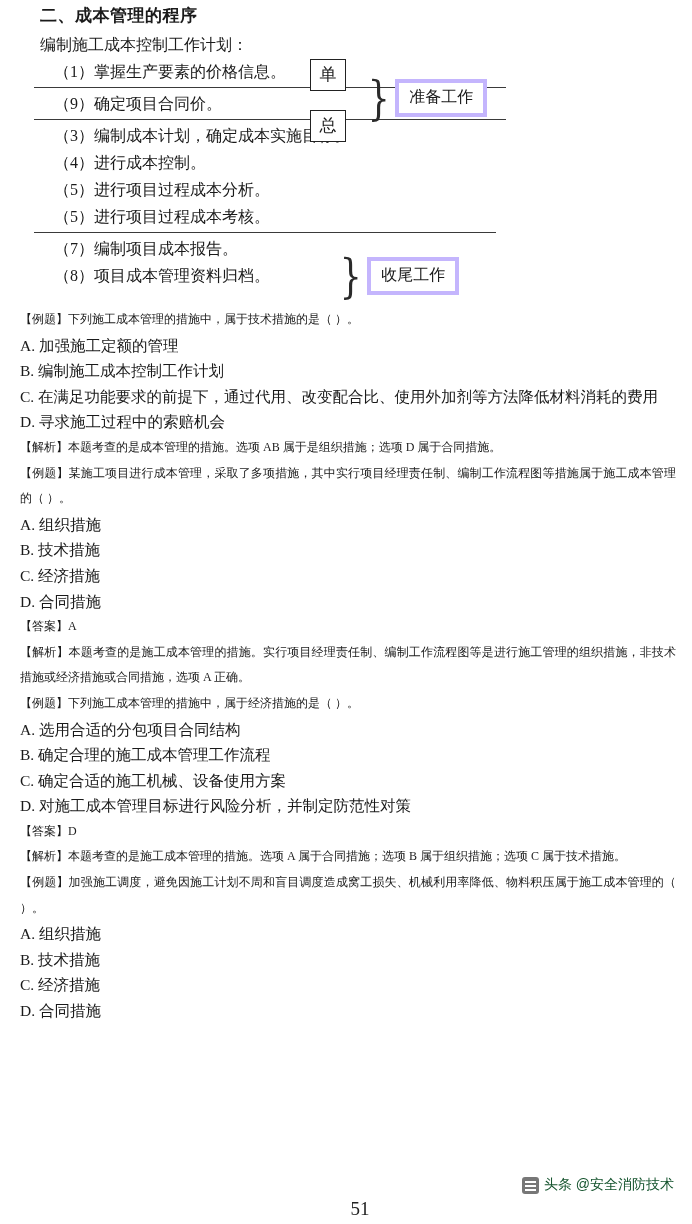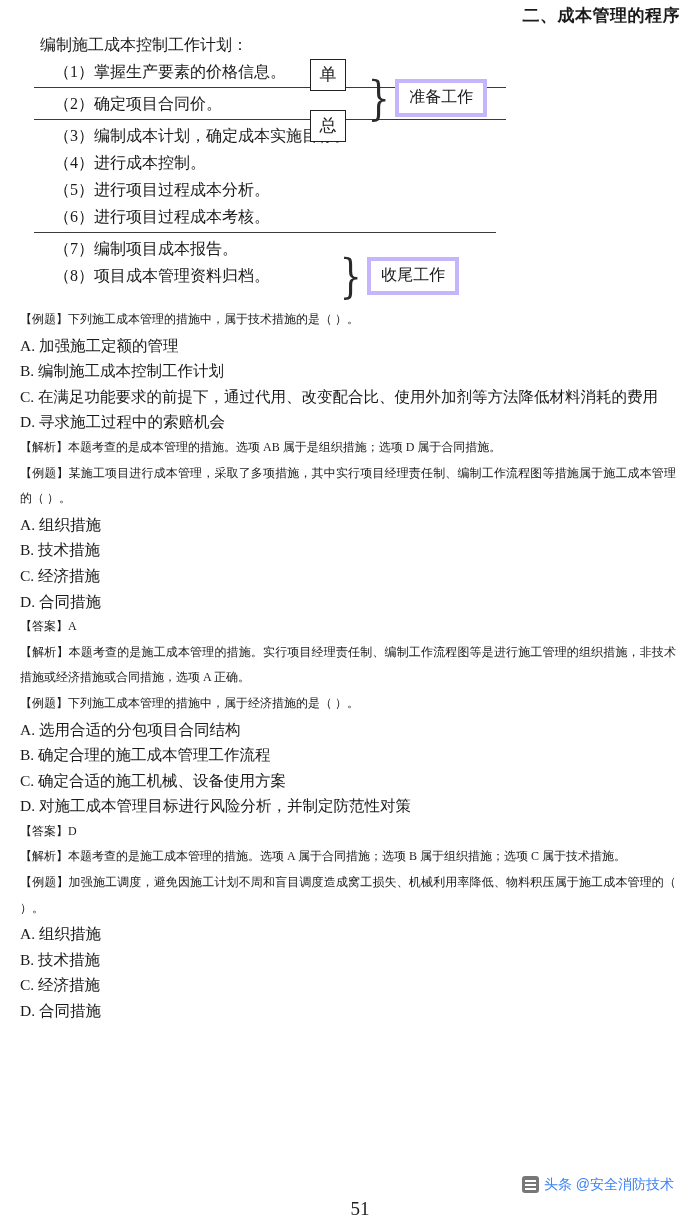--- a/index.html
+++ b/index.html
@@ -21,21 +21,20 @@
     height: 1224px;
     box-sizing: border-box;
     padding: 0 12px;
   }
   
   .section-title {
     font-size: 17px;
     font-weight: bold;
     margin: 4px 0 4px 28px;
     letter-spacing: 0.5px;
-    text-align: right;
   }
   .diagram {
     position: relative;
     margin-left: 18px;
     width: 470px;
   }
   .d-line {
     font-size: 16px;
     line-height: 27px;
     white-space: nowrap;
@@ -107,22 +106,23 @@
     width: 692px;
     text-align: center;
     font-size: 19px;
     color: #222;
   }
   .watermark {
     position: absolute;
     right: 18px;
     bottom: 34px;
     display: flex;
+    align-items: center;
     gap: 5px;
-    color: #3b82f6;
+    color: #14532d;
     font-size: 14px;
     font-family: "Liberation Sans", sans-serif;
   }
   .wm-icon {
     display: inline-block;
     width: 17px;
     height: 17px;
     border-radius: 3px;
     background: #777;
     position: relative;
@@ -144,27 +144,27 @@
 <div class="page">
 
   <div class="section-title">二、成本管理的程序</div>
 
   <div class="diagram">
 
     <div class="d-line">编制施工成本控制工作计划：</div>
 
     <div class="d-line indent">（1）掌握生产要素的价格信息。</div>
     <div class="rule"></div>
-    <div class="d-line indent">（2）确定项目合同价。</div>
+    <div class="d-line indent">（9）确定项目合同价。</div>
     <div class="rule"></div>
 
     <div class="d-line indent">（3）编制成本计划，确定成本实施目标。</div>
     <div class="d-line indent">（4）进行成本控制。</div>
     <div class="d-line indent">（5）进行项目过程成本分析。</div>
-    <div class="d-line indent">（6）进行项目过程成本考核。</div>
+    <div class="d-line indent">（5）进行项目过程成本考核。</div>
     <div class="rule short"></div>
 
     <div class="d-line indent">（7）编制项目成本报告。</div>
     <div class="d-line indent">（8）项目成本管理资料归档。</div>
 
     <div class="small-box" style="left:280px; top:28px;">单</div>
     <div class="small-box" style="left:280px; top:79px;">总</div>
 
     <div class="brace-group" style="left:334px; top:44px;">
       <span class="brace">}</span>

